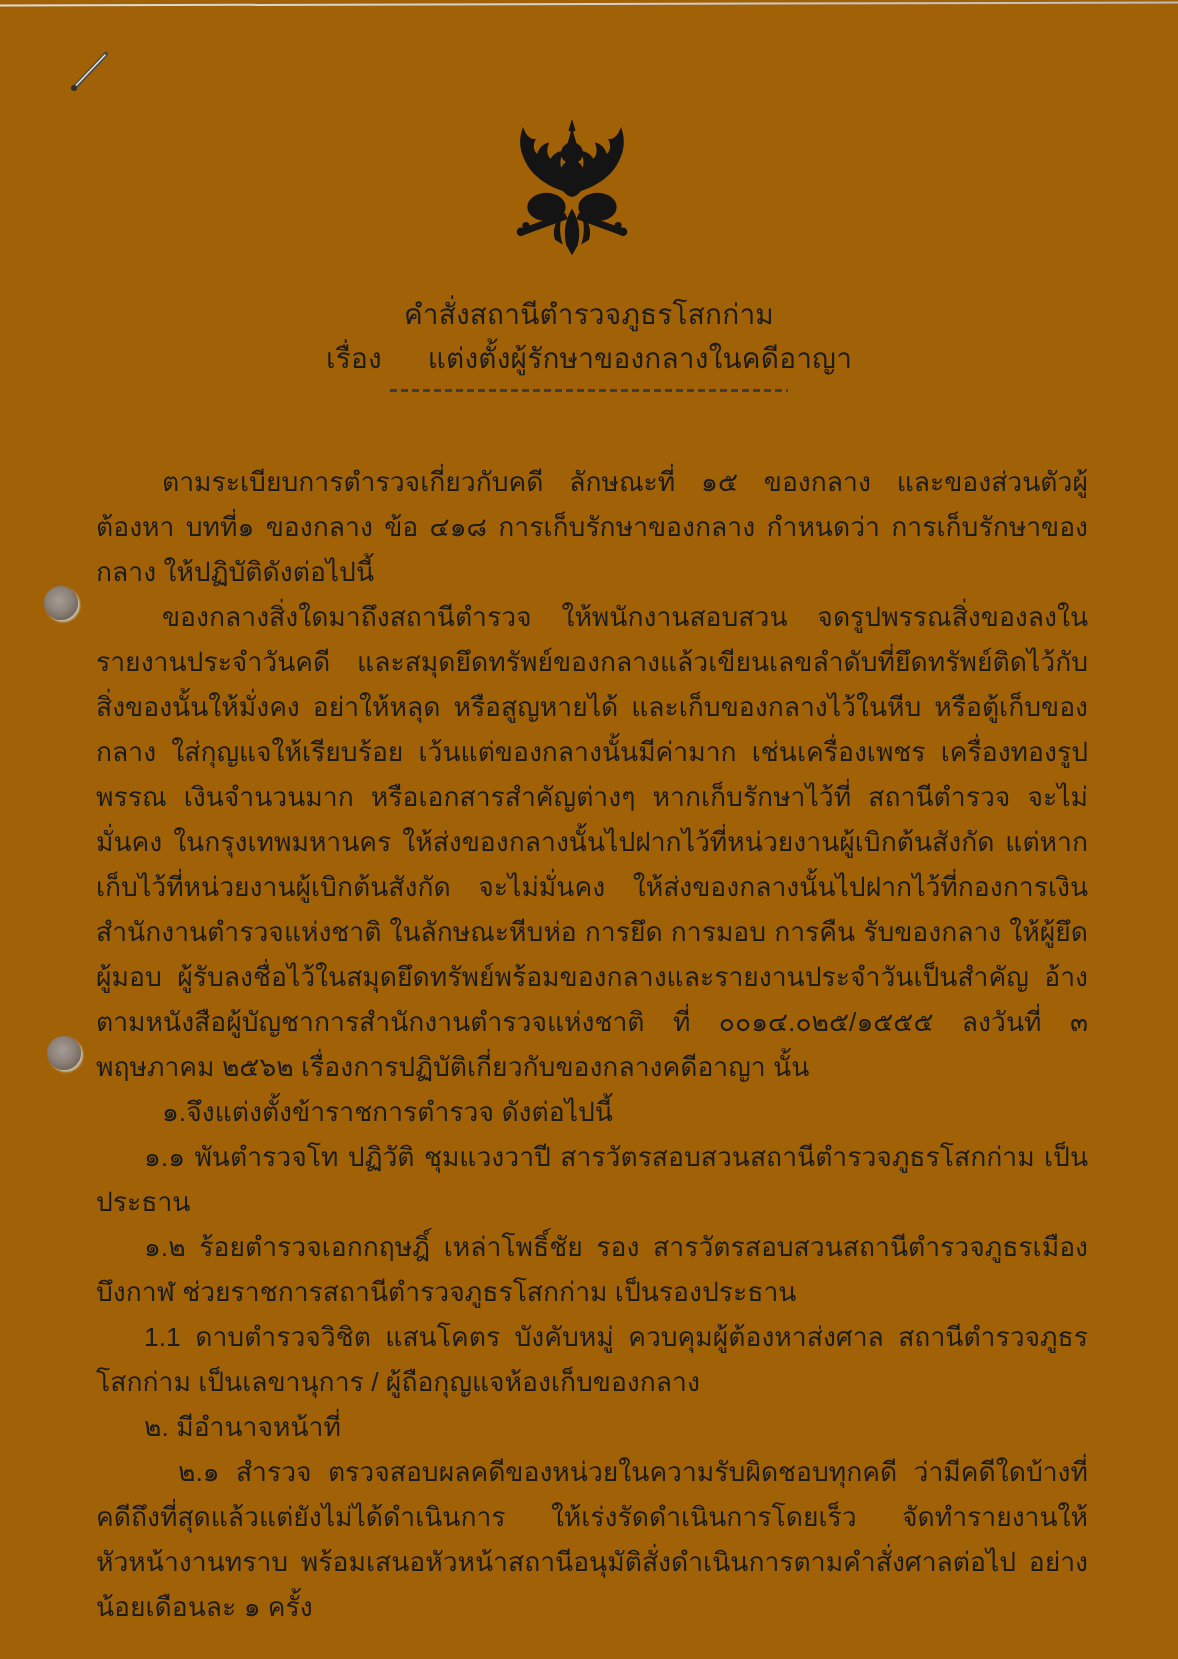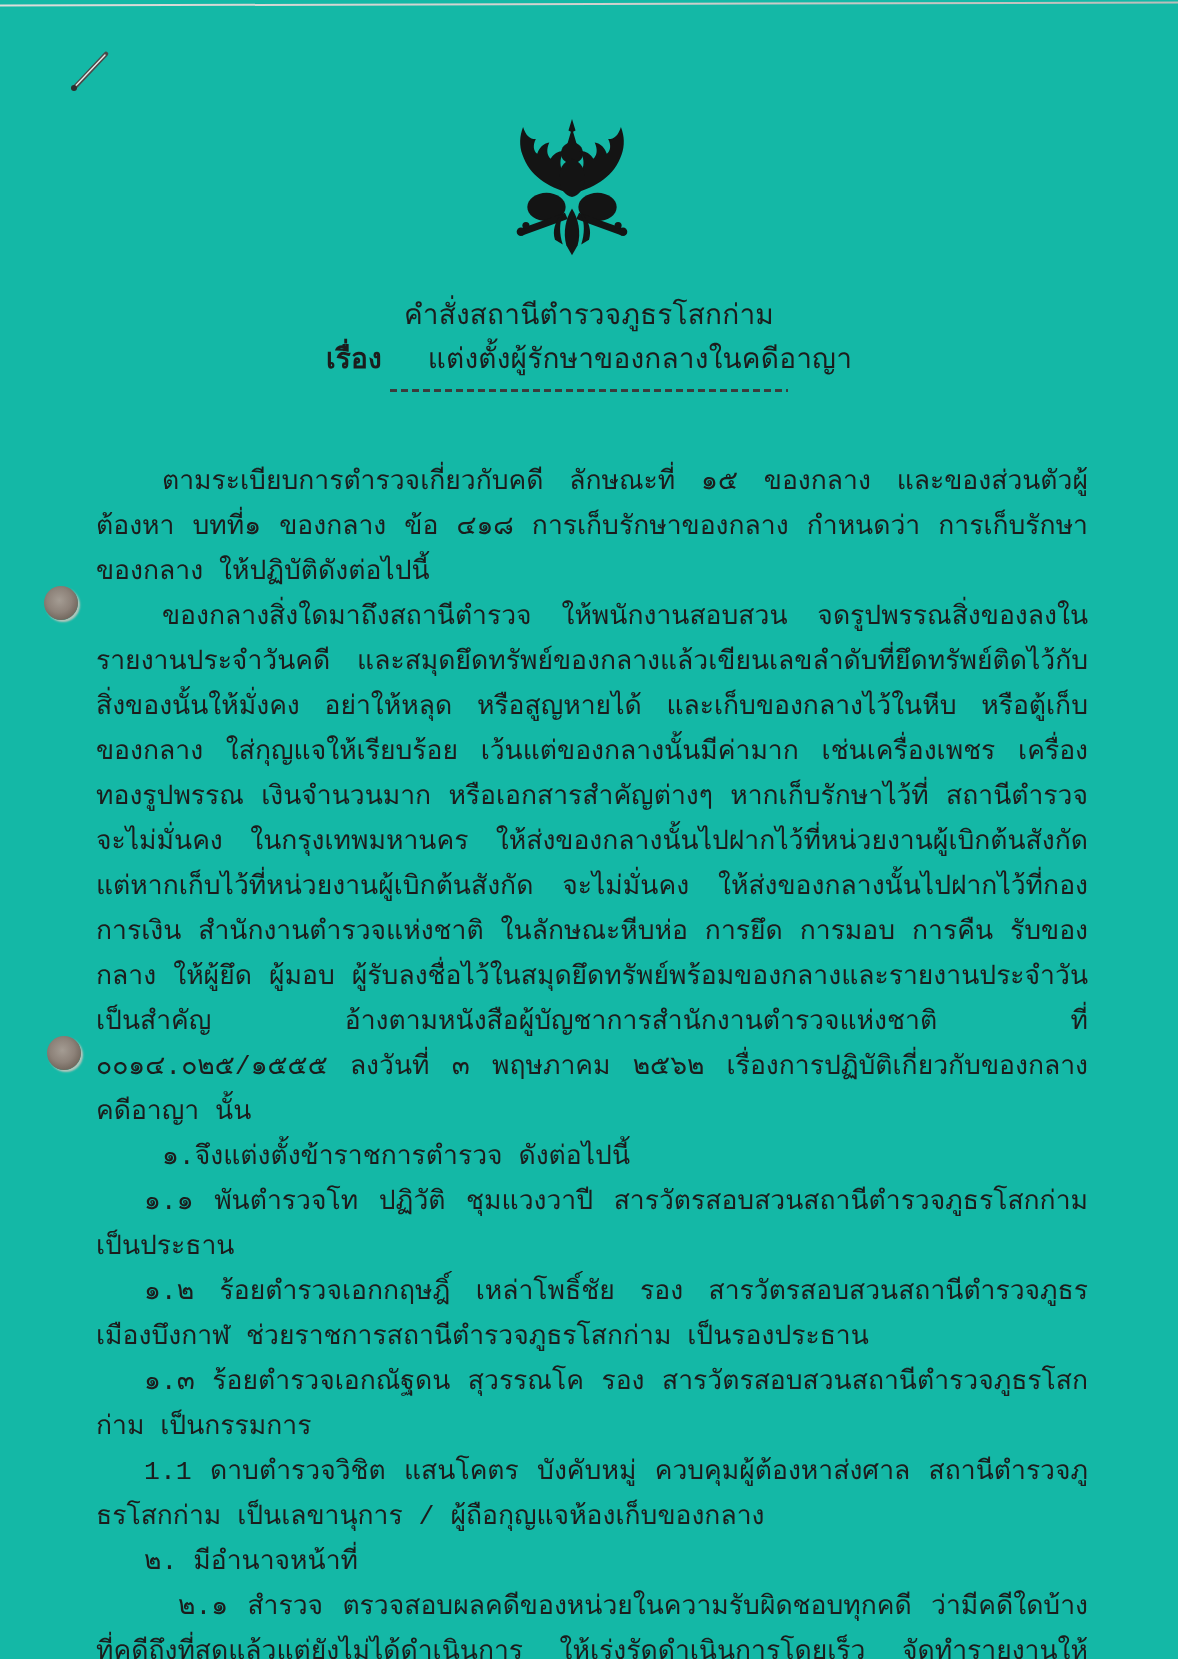--- a/index.html
+++ b/index.html
@@ -1,20 +1,20 @@
 <!DOCTYPE html>
 <html><head>
 <meta charset="utf-8">
 <style>
   html,body{margin:0;padding:0;background:#e9e9e9;}
   .page{
     position:relative;
     width:1178px;height:1659px;
     margin:0 auto;
-    background:#14b8a6;
+    background:#a16207;
     overflow:hidden;
     font-family:"Liberation Sans","DejaVu Sans",sans-serif;
     color:#1c1c1c;
   }
   .scan-edge{
     position:absolute;top:3px;left:0;width:100%;height:2px;
     background:linear-gradient(90deg,#dcdcda 0%,#cfcfcc 55%,#bdbdba 100%);
     transform:rotate(-0.15deg);
   }
   .pen-mark{position:absolute;top:44px;left:62px;}
@@ -31,31 +31,31 @@
     width:156px;height:168px;
   }
   .title-block{
     position:absolute;top:293px;left:0;width:1178px;
     text-align:center;
     font-size:28px;line-height:44px;
     letter-spacing:0.2px;
   }
   .title-line{white-space:nowrap;}
   .num-label{margin-right:26px;}
-  .subj-label{margin-right:46px;font-weight:bold;}
+  .subj-label{margin-right:46px;}
   .divider{
     width:398px;height:3px;margin:8px auto 0 auto;
     background:repeating-linear-gradient(90deg,#3c3c3c 0 7px,transparent 7px 11px);
   }
   .body-text{
     position:absolute;top:460px;left:96px;width:992px;
     font-size:26.5px;line-height:45px;
     text-align:justify;text-align-last:left;
   }
-  .body-text p{margin:0;padding:0;font-family:Liberation Mono, monospace;}
+  .body-text p{margin:0;padding:0;}
   .ind-a{text-indent:66px;}
   .ind-b{text-indent:48px;}
   .ind-c{text-indent:82px;}
 </style>
 </head>
 <body>
 
 <div class="page">
 
   <div class="scan-edge"></div>
@@ -105,20 +105,19 @@
     <div class="title-line"><span class="subj-label">เรื่อง</span><span>แต่งตั้งผู้รักษาของกลางในคดีอาญา</span></div>
     <div class="divider"></div>
   </div>
 
   <div class="body-text">
     <p class="ind-a">ตามระเบียบการตำรวจเกี่ยวกับคดี ลักษณะที่ ๑๕ ของกลาง และของส่วนตัวผู้ต้องหา บทที่๑ ของกลาง ข้อ ๔๑๘ การเก็บรักษาของกลาง กำหนดว่า การเก็บรักษาของกลาง ให้ปฏิบัติดังต่อไปนี้</p>
     <p class="ind-a">ของกลางสิ่งใดมาถึงสถานีตำรวจ ให้พนักงานสอบสวน จดรูปพรรณสิ่งของลงในรายงานประจำวันคดี และสมุดยึดทรัพย์ของกลางแล้วเขียนเลขลำดับที่ยึดทรัพย์ติดไว้กับสิ่งของนั้นให้มั่งคง  อย่าให้หลุด หรือสูญหายได้ และเก็บของกลางไว้ในหีบ หรือตู้เก็บของกลาง ใส่กุญแจให้เรียบร้อย เว้นแต่ของกลางนั้นมีค่ามาก เช่นเครื่องเพชร เครื่องทองรูปพรรณ เงินจำนวนมาก หรือเอกสารสำคัญต่างๆ หากเก็บรักษาไว้ที่ สถานีตำรวจ จะไม่มั่นคง ในกรุงเทพมหานคร ให้ส่งของกลางนั้นไปฝากไว้ที่หน่วยงานผู้เบิกต้นสังกัด แต่หากเก็บไว้ที่หน่วยงานผู้เบิกต้นสังกัด จะไม่มั่นคง ให้ส่งของกลางนั้นไปฝากไว้ที่กองการเงิน สำนักงานตำรวจแห่งชาติ ในลักษณะหีบห่อ การยึด การมอบ การคืน รับของกลาง ให้ผู้ยึด ผู้มอบ ผู้รับลงชื่อไว้ในสมุดยึดทรัพย์พร้อมของกลางและรายงานประจำวันเป็นสำคัญ อ้างตามหนังสือผู้บัญชาการสำนักงานตำรวจแห่งชาติ ที่ ๐๐๑๔.๐๒๕/๑๕๕๕  ลงวันที่  ๓ พฤษภาคม ๒๕๖๒ เรื่องการปฏิบัติเกี่ยวกับของกลางคดีอาญา นั้น</p>
     <p class="ind-a">๑.จึงแต่งตั้งข้าราชการตำรวจ ดังต่อไปนี้</p>
     <p class="ind-b">๑.๑ พันตำรวจโท ปฏิวัติ  ชุมแวงวาปี   สารวัตรสอบสวนสถานีตำรวจภูธรโสกก่าม เป็นประธาน</p>
     <p class="ind-b">๑.๒ ร้อยตำรวจเอกกฤษฎิ์  เหล่าโพธิ์ชัย รอง สารวัตรสอบสวนสถานีตำรวจภูธรเมืองบึงกาฬ ช่วยราชการสถานีตำรวจภูธรโสกก่าม เป็นรองประธาน</p>
-    <p class="ind-b">๑.๓ ร้อยตำรวจเอกณัฐดน  สุวรรณโค   รอง สารวัตรสอบสวนสถานีตำรวจภูธรโสกก่าม เป็นกรรมการ</p>
     <p class="ind-b">1.1 ดาบตำรวจวิชิต  แสนโคตร   บังคับหมู่ ควบคุมผู้ต้องหาส่งศาล สถานีตำรวจภูธรโสกก่าม เป็นเลขานุการ / ผู้ถือกุญแจห้องเก็บของกลาง</p>
     <p class="ind-b">๒. มีอำนาจหน้าที่</p>
     <p class="ind-c">๒.๑ สำรวจ ตรวจสอบผลคดีของหน่วยในความรับผิดชอบทุกคดี ว่ามีคดีใดบ้างที่คดีถึงที่สุดแล้วแต่ยังไม่ได้ดำเนินการ ให้เร่งรัดดำเนินการโดยเร็ว  จัดทำรายงานให้หัวหน้างานทราบ  พร้อมเสนอหัวหน้าสถานีอนุมัติสั่งดำเนินการตามคำสั่งศาลต่อไป อย่างน้อยเดือนละ ๑ ครั้ง</p>
 
   </div>
 
 </div>
 
 </body></html>

